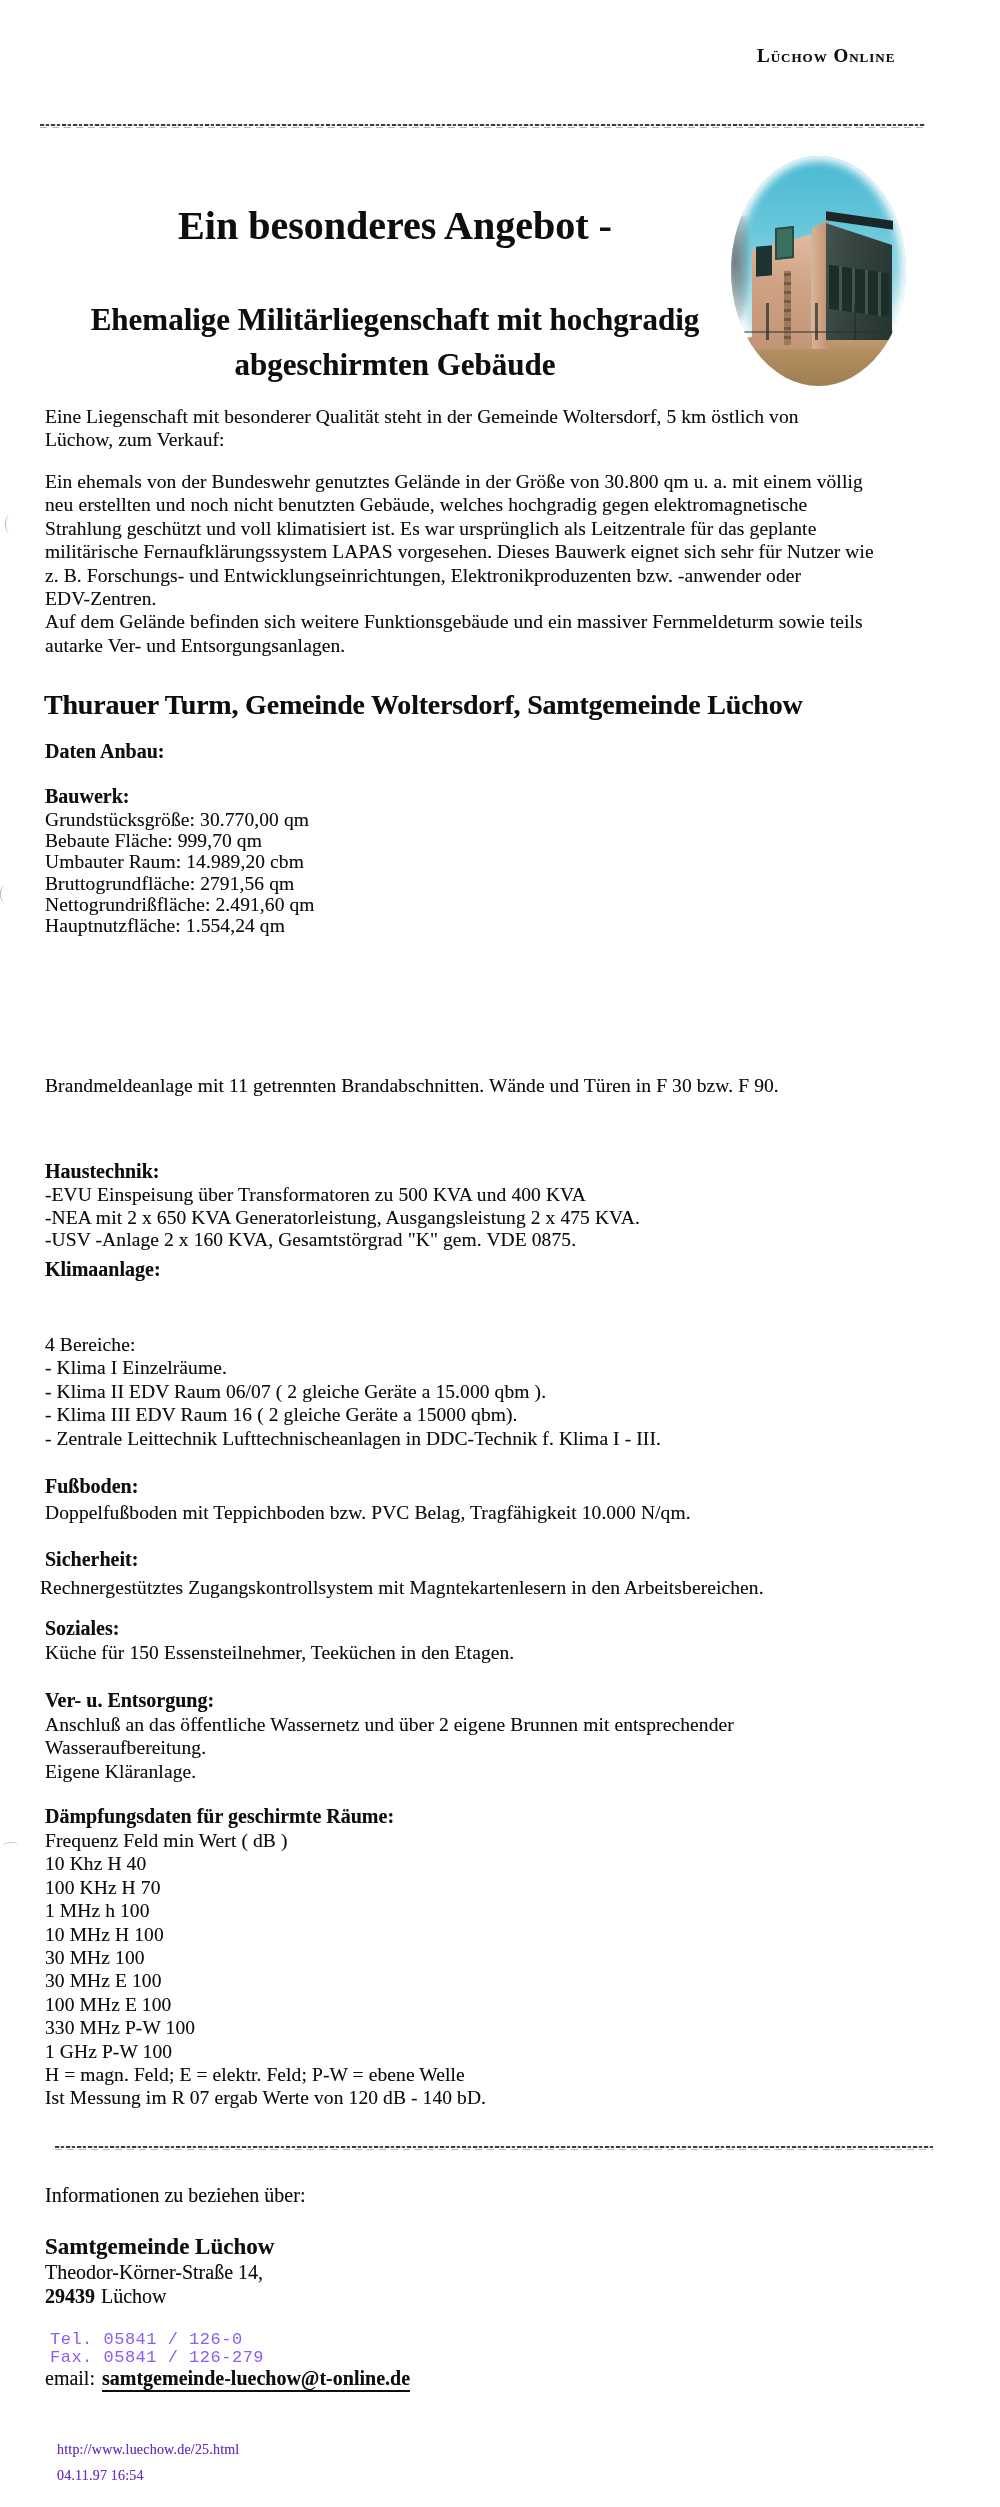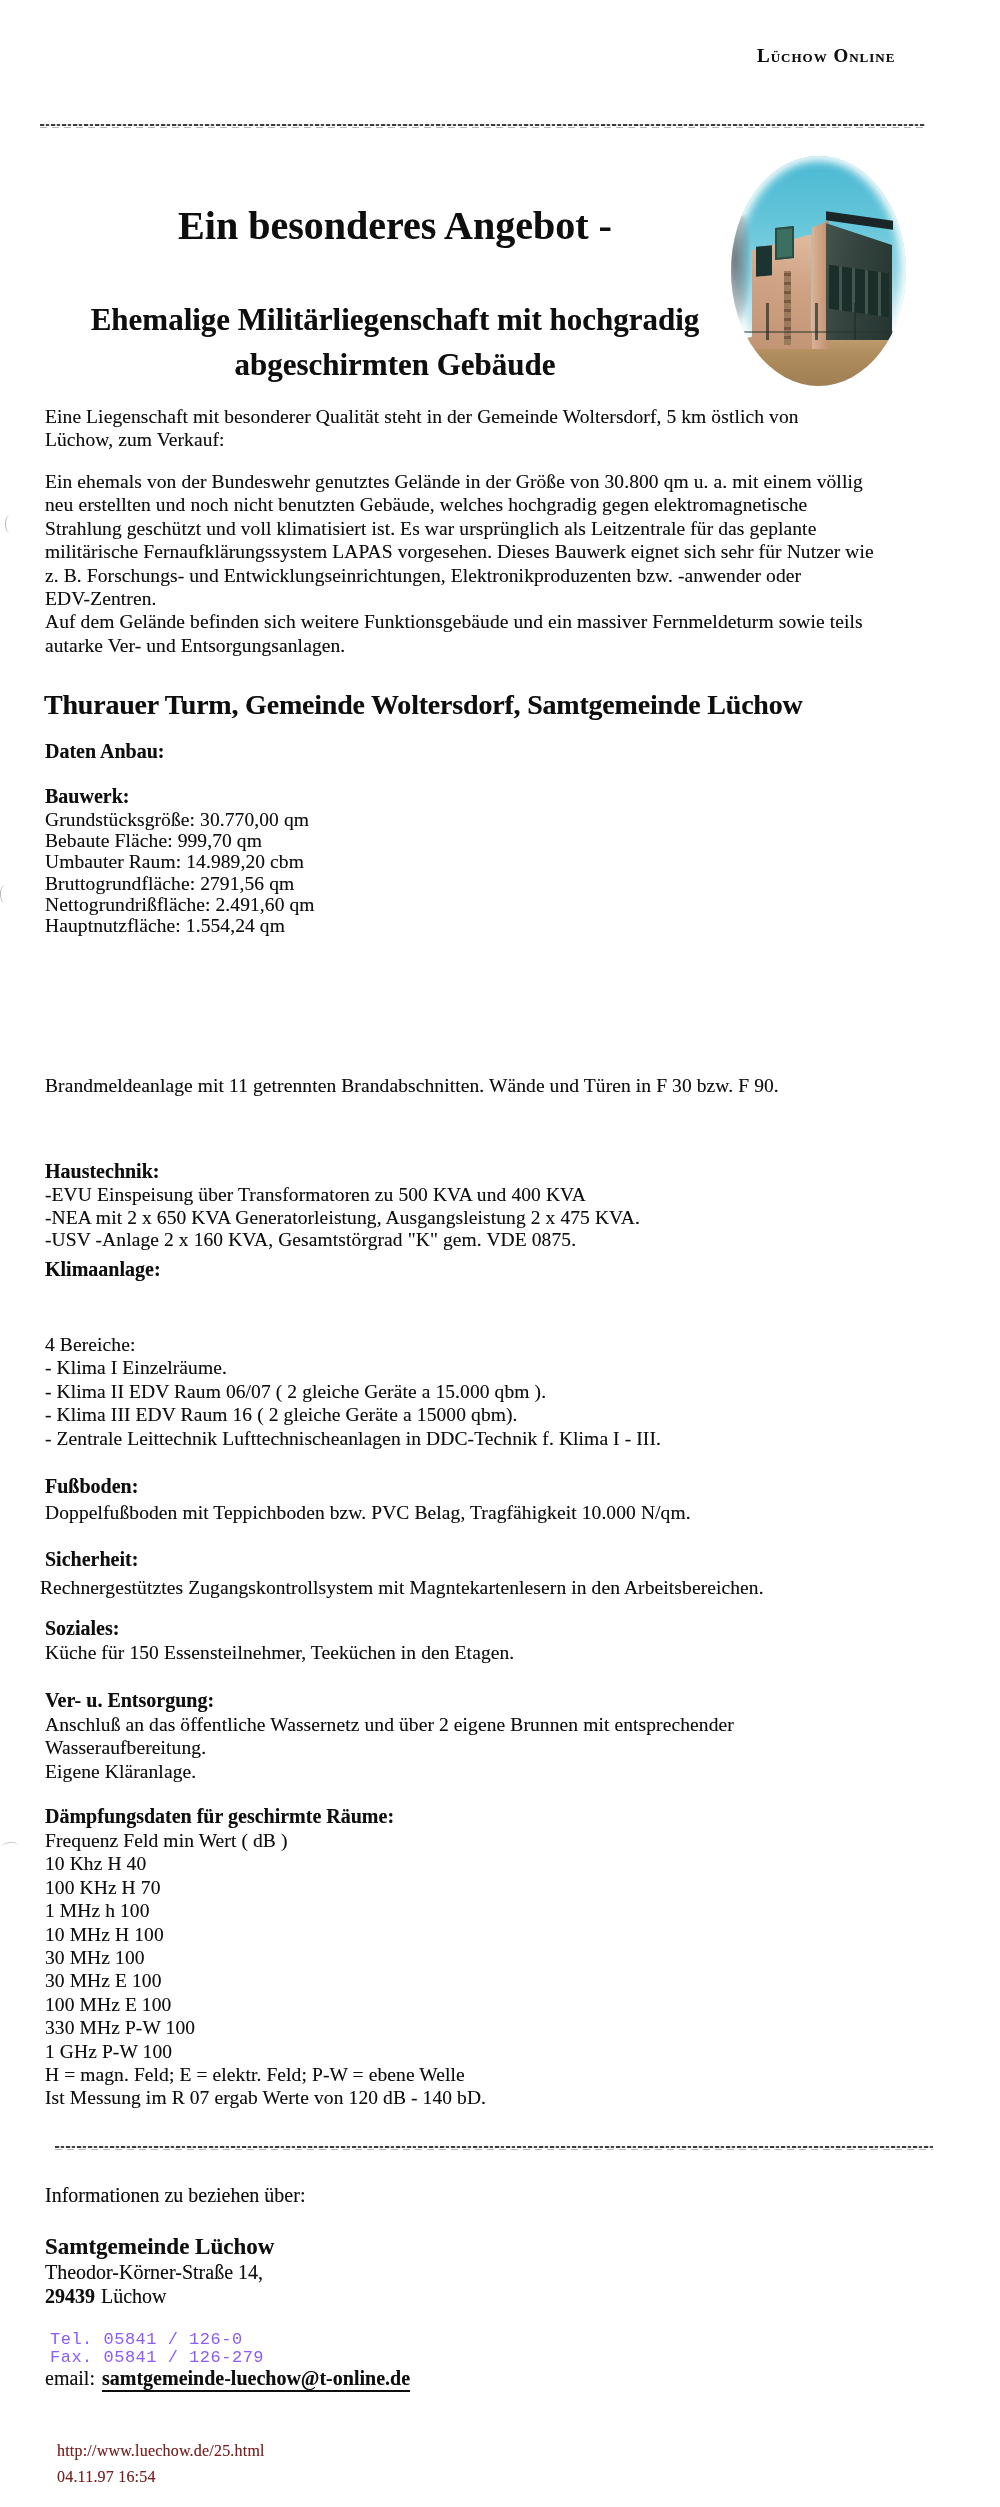--- a/index.html
+++ b/index.html
@@ -39,21 +39,21 @@
   .lh21 { line-height:21.2px; }
   .lh226 { line-height:22.6px; }
   .lh23 { line-height:23px; }
 
   .contact-name { font-size:23px; font-weight:bold; }
   .contact-line { font-size:20px; }
   .zip-bold { font-weight:bold; }
   .mono-line { font-family:"Liberation Mono","DejaVu Sans Mono",monospace; font-size:17px; letter-spacing:.5px; color:#8b5cf6; }
   .email-line { font-size:20px; }
   .email-link { font-weight:bold; color:#0e0e0e; text-decoration:none; border-bottom:2px solid #0e0e0e; padding-bottom:1px; margin-left:7px; }
-  .footer-small { font-size:16px; letter-spacing:.2px; color:#7f1d1d; }
+  .footer-small { font-size:14px; letter-spacing:.2px; color:#6d28d9; }
 
   
   .photo {
     left:731px; top:156px; width:175px; height:230px;
     border-radius:50%; overflow:hidden;
     background:linear-gradient(180deg,#49b8d3 0%,#66c6da 30%,#8ed4e2 52%,#b9e4ec 66%,#cfeaf0 78%,#d9e9e7 100%);
     box-shadow:inset 0 0 9px 5px rgba(255,255,255,.95);
   }
   .photo-inner { position:absolute; inset:0; filter:blur(.6px); }
   .photo-inner > div { position:absolute; }

